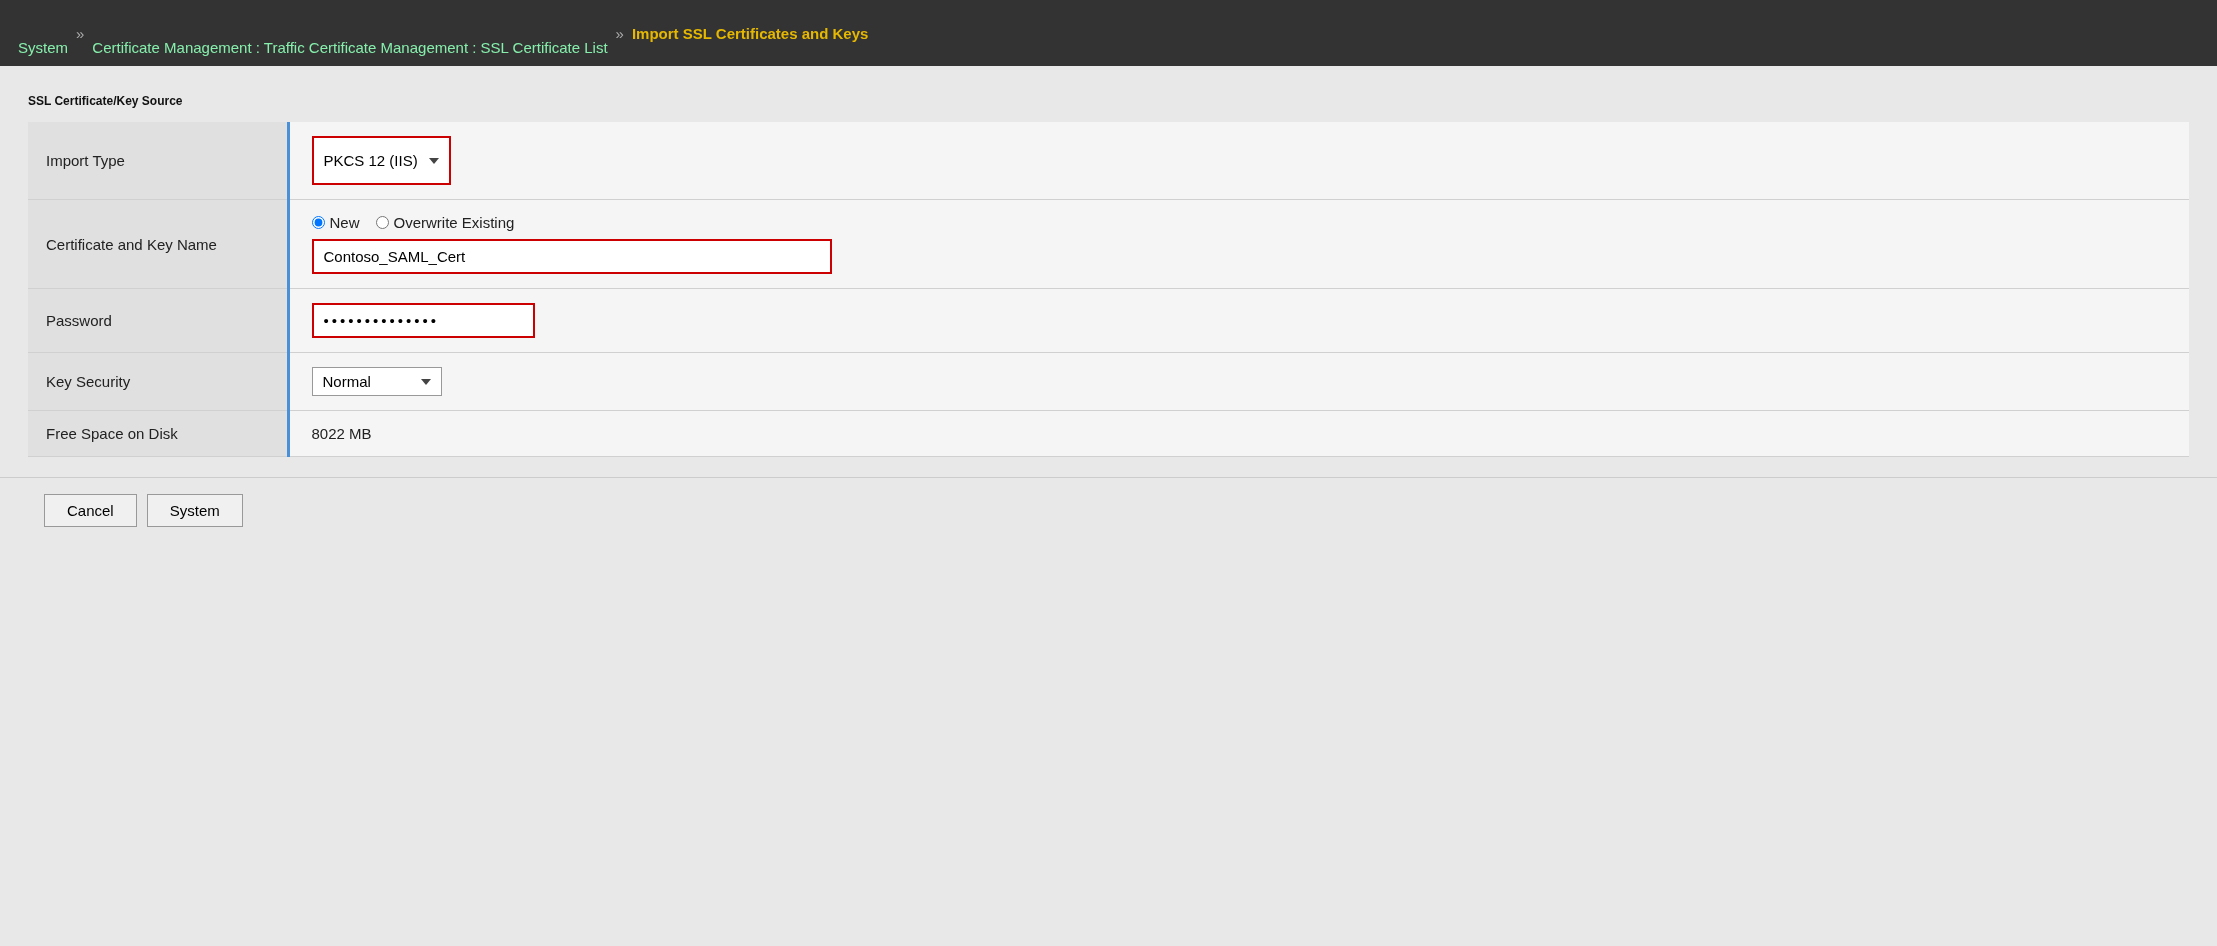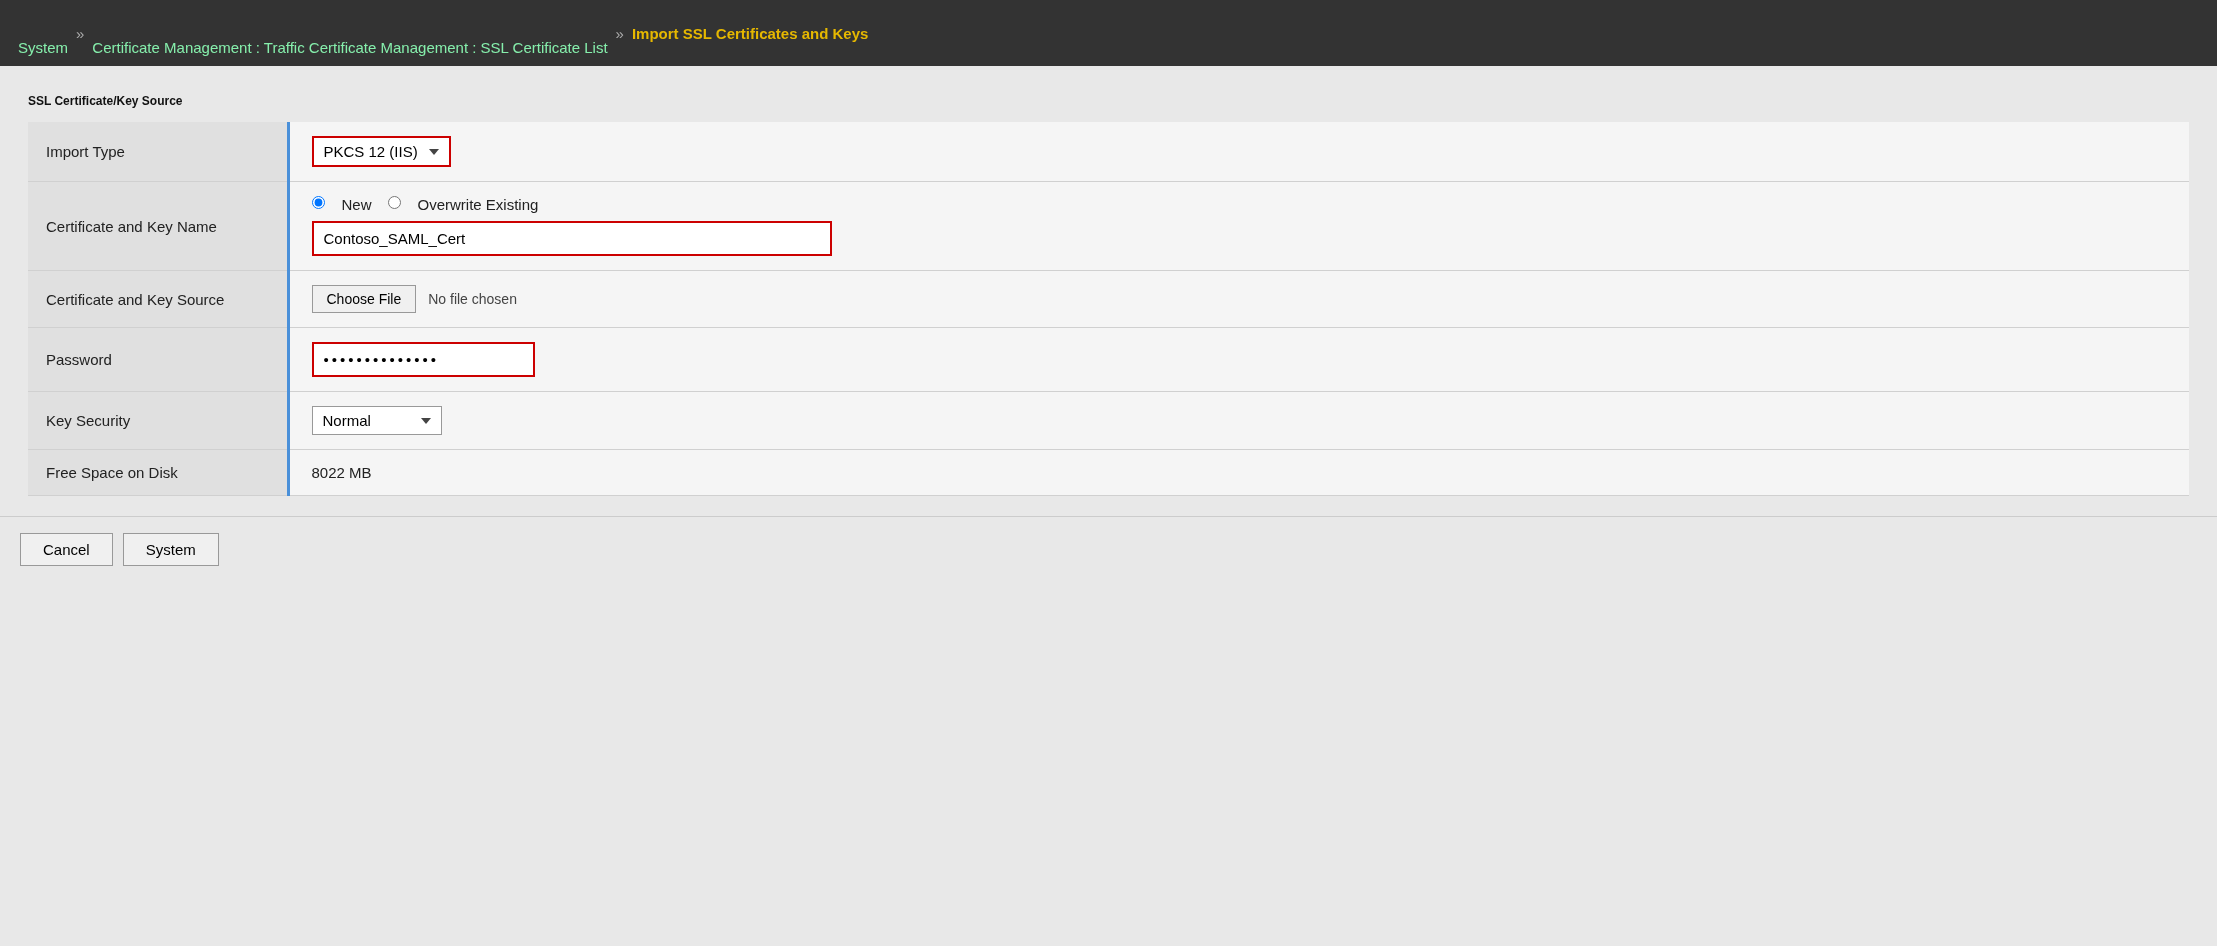--- a/index.html
+++ b/index.html
@@ -63,42 +63,42 @@
     }
     .form-table td.value-cell {
       background: #f5f5f5;
       padding-left: 22px;
     }
     .select-wrapper {
       display: inline-flex;
       align-items: center;
       border: 2px solid #cc0000;
       background: white;
-      padding: 5px 10px;
+      padding: 14px 10px;
       gap: 8px;
     }
     .select-wrapper select {
       border: none;
       outline: none;
       background: transparent;
       font-size: 15px;
       cursor: pointer;
       appearance: none;
       -webkit-appearance: none;
     }
     .radio-row {
       display: flex;
       align-items: center;
       gap: 16px;
       margin-bottom: 8px;
     }
     .radio-label {
       display: flex;
-      align-items: flex-start;
-      gap: 17px;
+      align-items: center;
+      gap: 5px;
       cursor: pointer;
       font-size: 15px;
     }
     .cert-name-input {
       width: 520px;
       padding: 7px 10px;
       font-size: 15px;
       border: 2px solid #cc0000;
       background: white;
       outline: none;
@@ -147,21 +147,21 @@
       -webkit-appearance: none;
       flex: 1;
     }
     .disk-space-value {
       font-size: 15px;
       color: #222;
     }
     .action-bar {
       display: flex;
       gap: 10px;
-      padding: 16px 20px;
+      padding: 16px 44px;
       background: #e8e8e8;
       border-top: 1px solid #ccc;
     }
     .btn-cancel, .btn-import {
       padding: 7px 22px;
       font-size: 15px;
       border: 1px solid #999;
       background: #f0f0f0;
       cursor: pointer;
     }
@@ -218,29 +218,20 @@
           </label>
           <label class="radio-label">
             <input type="radio" name="cert_mode" value="overwrite" style="">
             <span>Overwrite Existing</span>
           </label>
         </div>
         <input type="text" class="cert-name-input" value="Contoso_SAML_Cert" style="">
       </td>
     </tr>
 
-    <tr>
-      <td class="label-cell">Certificate and Key Source</td>
-      <td class="value-cell">
-        <div class="file-section">
-          <button class="choose-file-btn">Choose File</button>
-          <span class="no-file-text">No file chosen</span>
-        </div>
-      </td>
-    </tr>
 
     <tr>
       <td class="label-cell">Password</td>
       <td class="value-cell">
         <input type="password" class="password-input" value="password123456" style="">
       </td>
     </tr>
 
     <tr>
       <td class="label-cell">Key Security</td>

